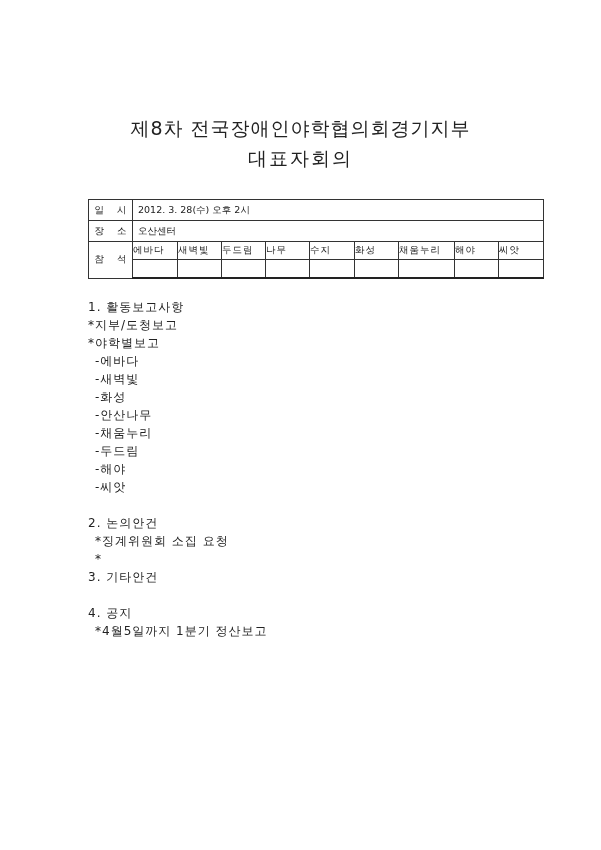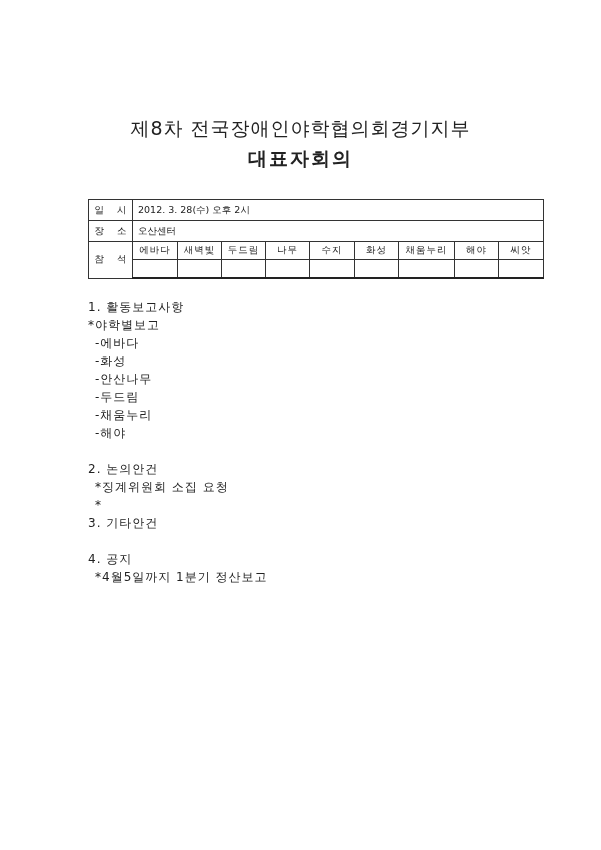--- a/index.html
+++ b/index.html
@@ -5,32 +5,32 @@
   html, body { margin: 0; padding: 0; }
   body {
     width: 601px; height: 850px; background: #ffffff; position: relative; overflow: hidden;
     font-family: "DejaVu Sans", "Liberation Sans", sans-serif; color: #1a1a1a;
   }
   .title {
     position: absolute; left: 0; width: 601px; text-align: center;
     font-size: 19px; letter-spacing: 1px; color: #222; font-weight: normal;
   }
   .title.l1 { top: 116px; }
-  .title.l2 { top: 146px; letter-spacing: 2px; font-weight: bold; }
+  .title.l2 { top: 146px; letter-spacing: 2px; }
 
   table.info {
     position: absolute; left: 88px; top: 199px; width: 455px;
     border-collapse: collapse; font-size: 9.5px; table-layout: fixed;
   }
   table.info td {
     border: 1px solid #333; padding: 0 4px 0 5px; height: 20px; vertical-align: middle;
     color: #222; white-space: nowrap;
   }
   table.info td.lbl { text-align: center; padding: 0; letter-spacing: 5px; text-indent: 5px; }
-  table.info td.att { text-align: center; padding: 0; height: 17px; letter-spacing: 1px; }
+  table.info td.att { text-align: left; padding: 0; height: 17px; letter-spacing: 1px; }
   table.info td.blank { height: 17px; padding: 0; }
   table.info tr.last td { border-bottom: 2px solid #222; }
   table.info { border-top: 1px solid #222; border-radius: 30px; }
 
   .agenda { position: absolute; left: 88px; top: 298px; font-size: 12px; color: #222; }
   .line { height: 18px; line-height: 18px; white-space: pre; letter-spacing: 1px; }
   .ind { padding-left: 7px; }
 </style>
 </head>
 <body>
@@ -82,27 +82,30 @@
     <td class="blank"></td>
     <td class="blank"></td>
     <td class="blank"></td>
   </tr>
 </tbody>
   </table>
 
 <div class="agenda">
 
   <div class="line">1. 활동보고사항</div>
+  <div class="line">*지부/도청보고</div>
   <div class="line">*야학별보고</div>
   <div class="line ind">-에바다</div>
+  <div class="line ind">-새벽빛</div>
   <div class="line ind">-화성</div>
   <div class="line ind">-안산나무</div>
+  <div class="line ind">-채움누리</div>
   <div class="line ind">-두드림</div>
-  <div class="line ind">-채움누리</div>
   <div class="line ind">-해야</div>
+  <div class="line ind">-씨앗</div>
   <div class="line"></div>
 
   <div class="line">2. 논의안건</div>
   <div class="line ind">*징계위원회 소집 요청</div>
   <div class="line ind">*</div>
 
   <div class="line">3. 기타안건</div>
   <div class="line"></div>
 
   <div class="line">4. 공지</div>

